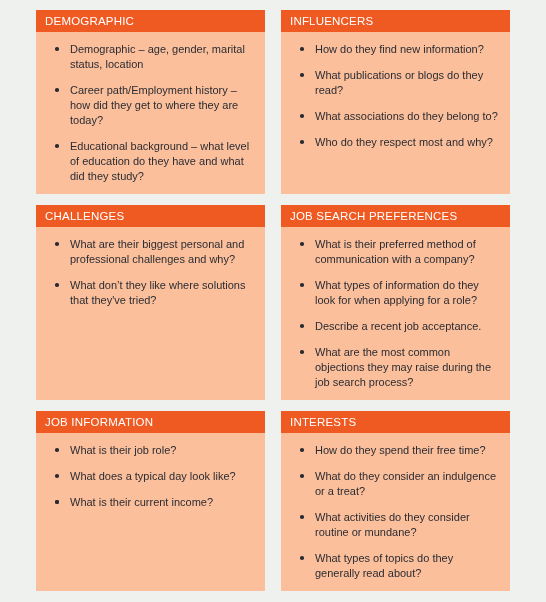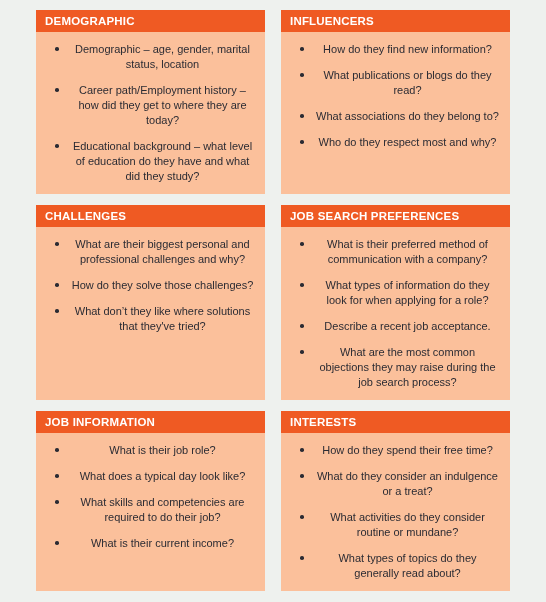--- a/index.html
+++ b/index.html
@@ -30,38 +30,37 @@
   .card {
     background: #fbc09b;
     display: flex;
     flex-direction: column;
     overflow: hidden;
   }
   .card-header {
     background: #ef5a23;
     color: #ffffff;
     font-size: 11.5px;
-    font-weight: bold;
+    font-weight: normal;
     letter-spacing: 0.2px;
     line-height: 22px;
     height: 22px;
     padding: 0 0 0 9px;
     box-sizing: border-box;
     white-space: nowrap;
   }
   .card-body {
     flex: 1 1 auto;
     padding: 10px 10px 10px 0;
     box-sizing: border-box;
   }
   ul.q-list {
     list-style: none;
     margin: 0;
     padding: 0;
-    text-align: center;
   }
   ul.q-list li {
     position: relative;
     margin: 0 0 11px 0;
     padding-left: 34px;
     font-size: 11px;
     line-height: 15px;
     color: #2b2b33;
   }
   ul.q-list li:last-child {
@@ -104,21 +103,20 @@
           <li><span class="bullet"></span><span>Who do they respect most and why?</span></li>
         </ul>
       </div>
     </div>
 
     <div class="card row2">
       <div class="card-header">CHALLENGES</div>
       <div class="card-body">
         <ul class="q-list">
           <li><span class="bullet"></span><span>What are their biggest personal and professional challenges and why?</span></li>
-          <li><span class="bullet"></span><span>How do they solve those challenges?</span></li>
           <li><span class="bullet"></span><span>What don’t they like where solutions that they've tried?</span></li>
         </ul>
       </div>
     </div>
 
     <div class="card row2">
       <div class="card-header">JOB SEARCH PREFERENCES</div>
       <div class="card-body">
         <ul class="q-list">
           <li><span class="bullet"></span><span>What is their preferred method of communication with a company?</span></li>
@@ -128,21 +126,21 @@
         </ul>
       </div>
     </div>
 
     <div class="card row3">
       <div class="card-header">JOB INFORMATION</div>
       <div class="card-body">
         <ul class="q-list">
           <li><span class="bullet"></span><span>What is their job role?</span></li>
           <li><span class="bullet"></span><span>What does a typical day look like?</span></li>
-          <li><span class="bullet"></span><span>What skills and competencies are required to do their job?</span></li>
+          <li><span class="bullet"></span></li>
           <li><span class="bullet"></span><span>What is their current income?</span></li>
         </ul>
       </div>
     </div>
 
     <div class="card row3">
       <div class="card-header">INTERESTS</div>
       <div class="card-body">
         <ul class="q-list">
           <li><span class="bullet"></span><span>How do they spend their free time?</span></li>

